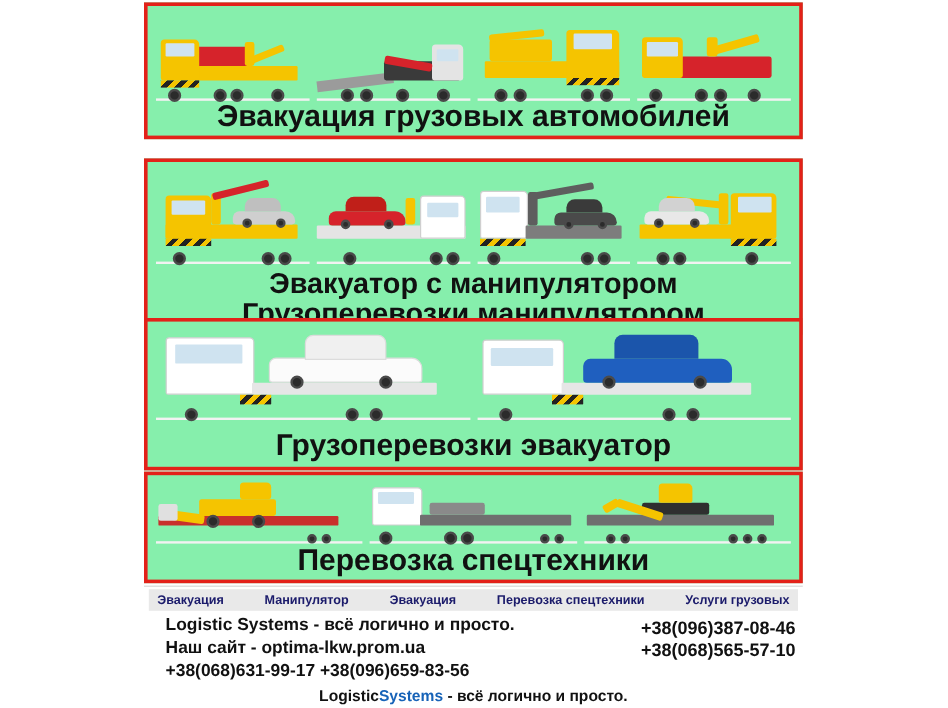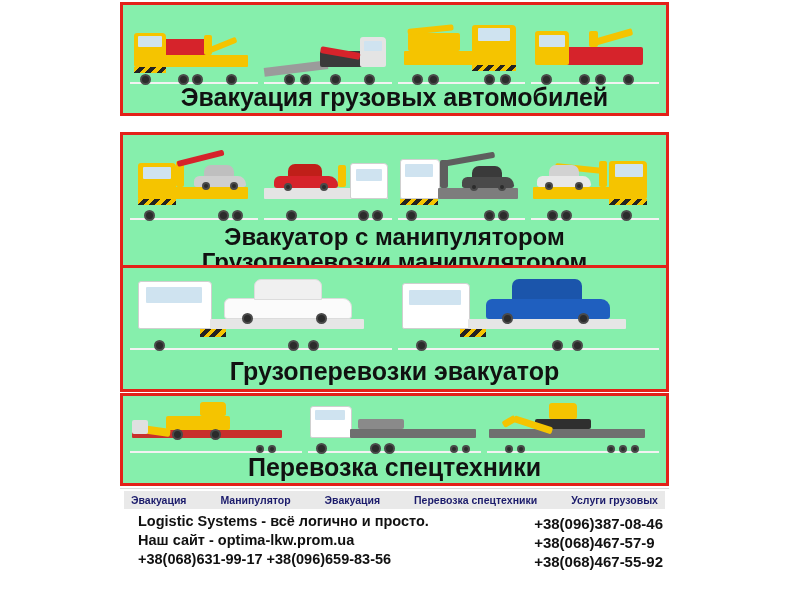--- a/index.html
+++ b/index.html
@@ -459,21 +459,23 @@
     </div>
 
     <div class="footer-main">
       <div class="footer-left">
         <div>Logistic Systems - всё логично и просто.</div>
         <div>Наш сайт - optima-lkw.prom.ua</div>
         <div>+38(068)631-99-17   +38(096)659-83-56</div>
       </div>
       <div class="footer-right">
         <div>+38(096)387-08-46</div>
-        <div>+38(068)467-57-9</div>
-        <div>+38(068)467-55-92</div>
-      </div>
-    </div>
-
+        <div>+38(068)565-57-10</div>
+      </div>
+    </div>
+
+    <div class="footer-bottom">
+      <span class="brand-logistic">Logistic</span><span class="brand-systems">Systems</span><span class="brand-tail"> - всё логично и просто.</span>
+    </div>
 
   </div>
 
 </div>
 
 </body></html>

